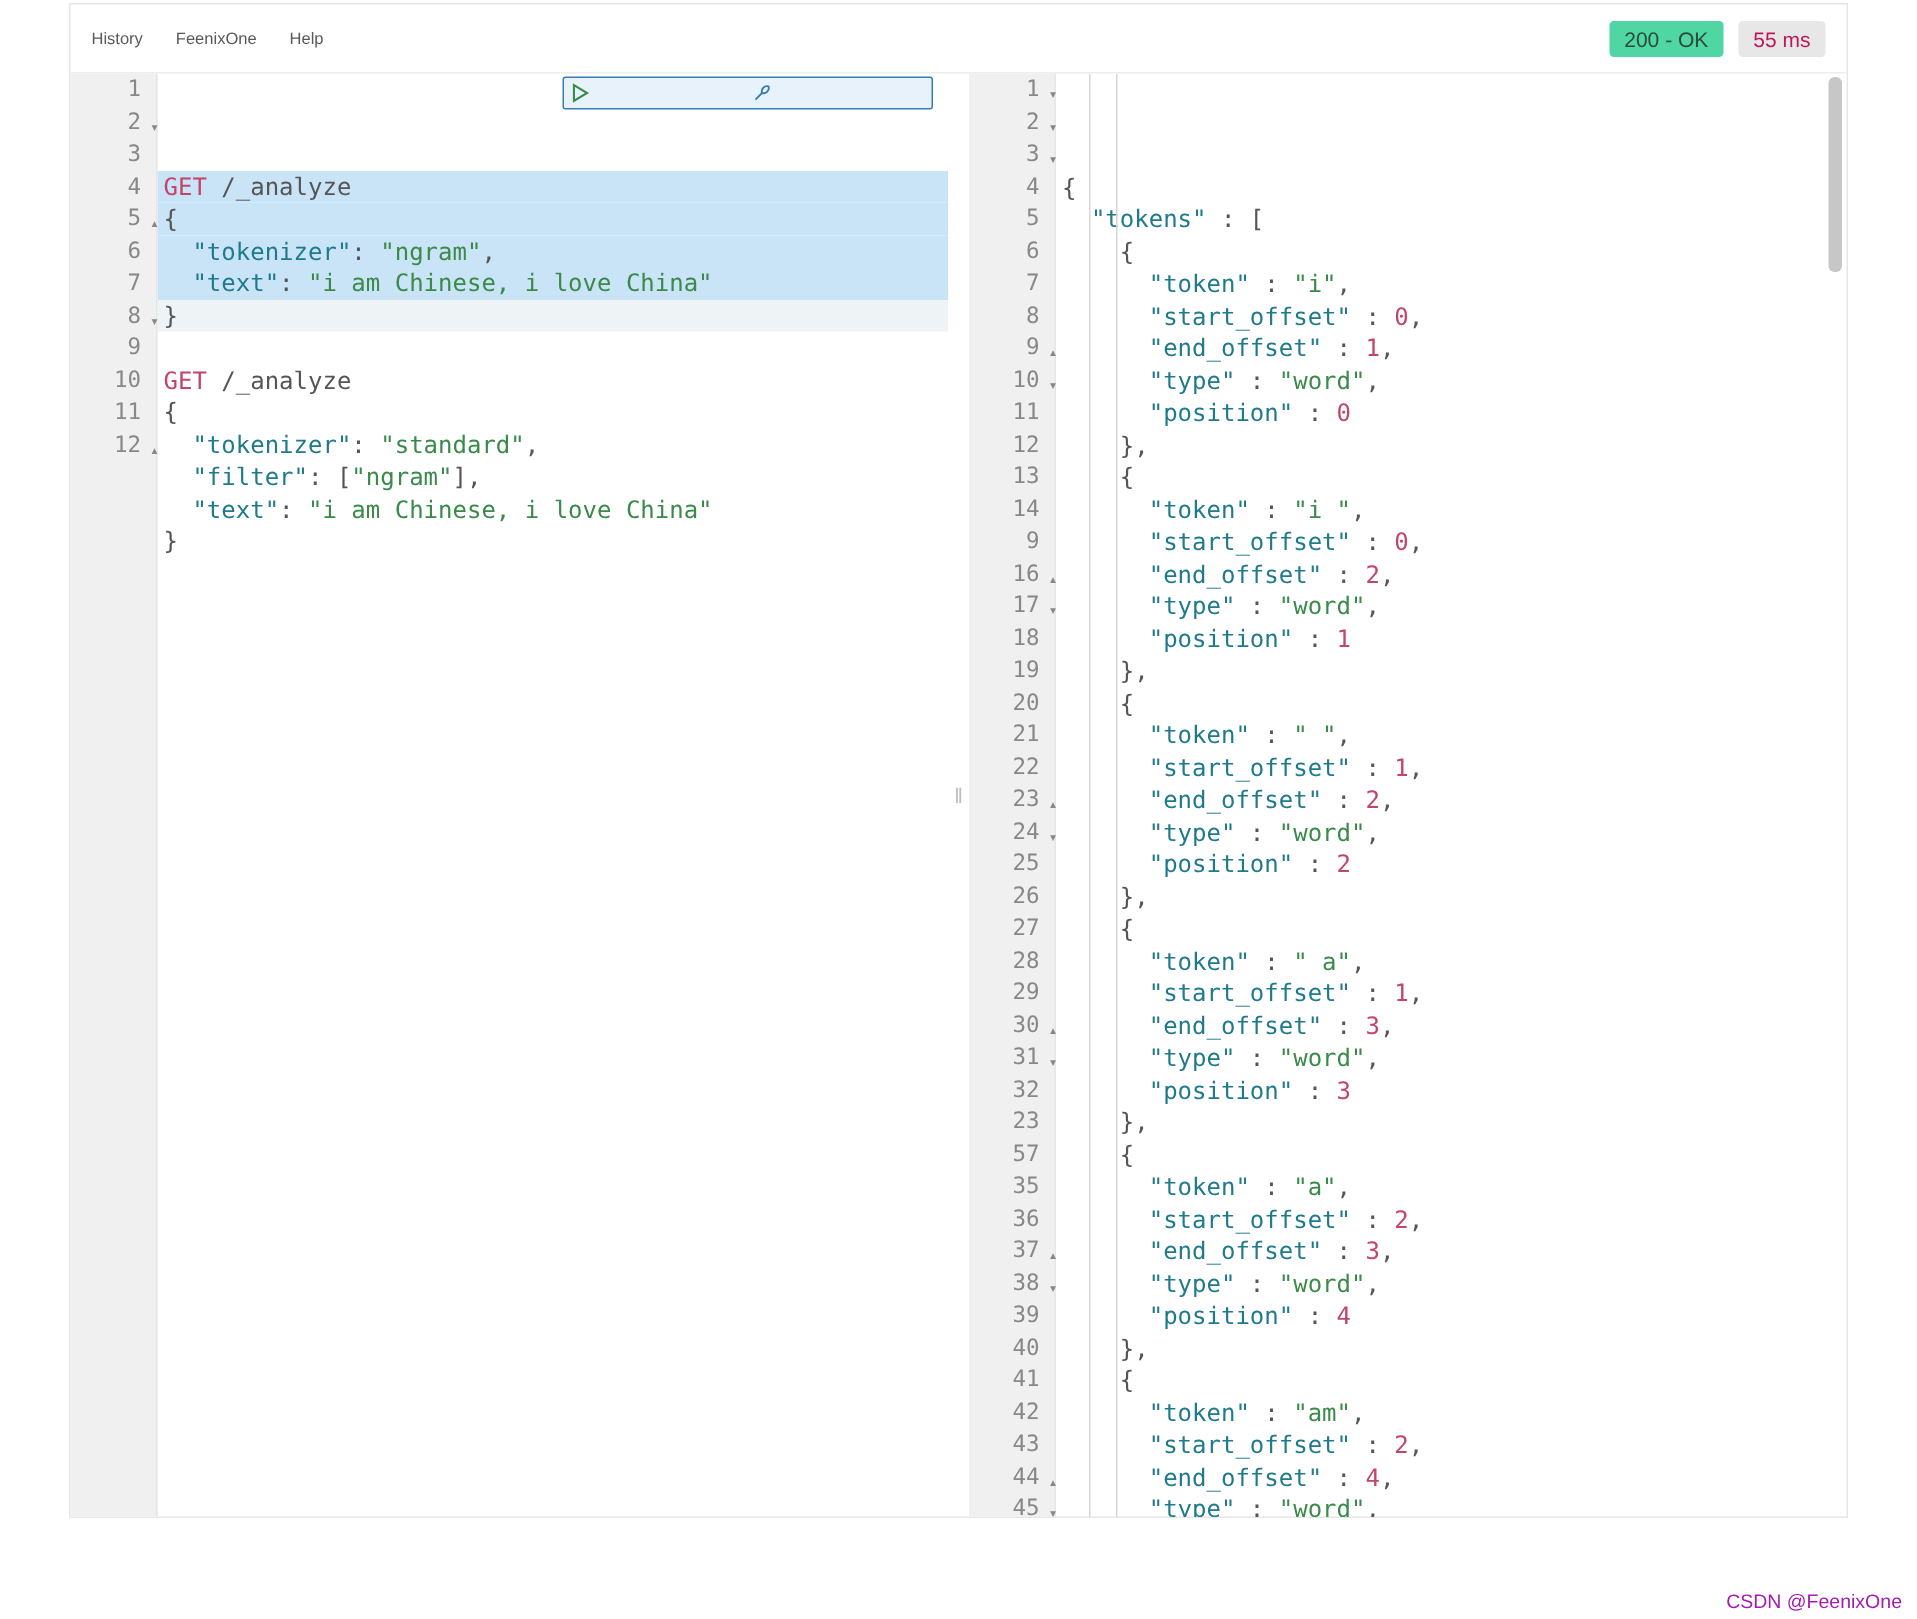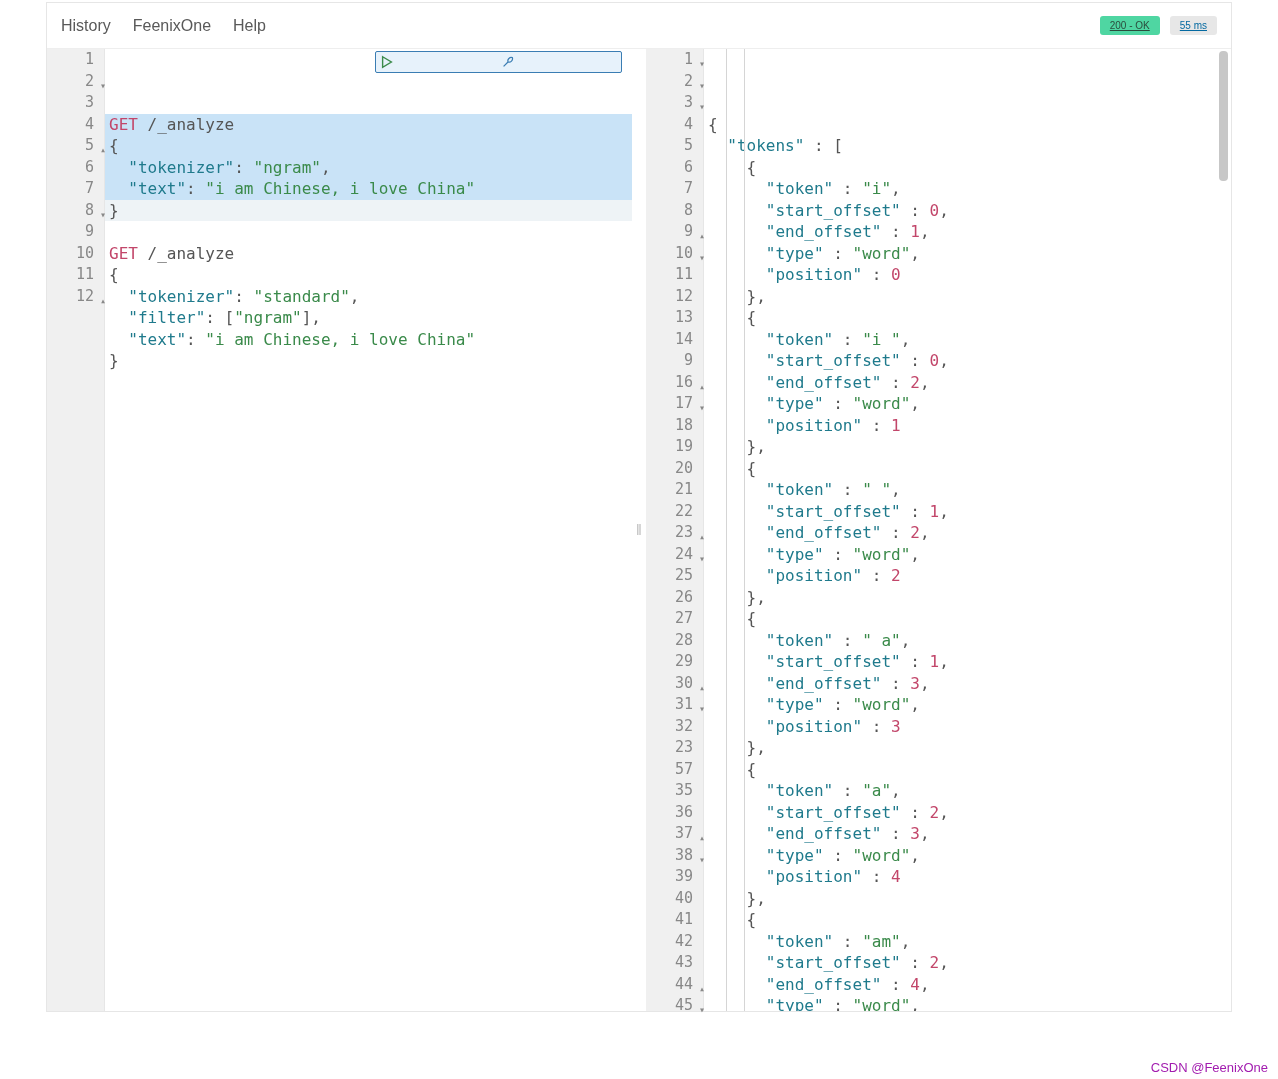--- a/index.html
+++ b/index.html
@@ -1,24 +1,24 @@
 <!DOCTYPE html>
 <html><head>
 <meta charset="utf-8">
 <style>
 * { box-sizing: border-box; margin: 0; padding: 0; }
 body { font-family: -apple-system, BlinkMacSystemFont, "Segoe UI", Helvetica, Arial, sans-serif; background: #fff; width: 1278px; height: 1079px; overflow: hidden; position: relative;}
 .wrap { border: 1px solid #e6e6e6; width: 1186px; height: 1010px; margin: 0 auto; margin-top: 2px; display:flex; flex-direction:column; background:#fff;}
 .menubar { display:flex; align-items:center; height:46px; padding:0 14px; border-bottom:1px solid #eee;}
 .menubar .left { display:flex; gap:22px;}
-.menubar .menuitem { color:#595959; font-size:16px; cursor:pointer;}
+.menubar .menuitem { color:#595959; font-size:11px; cursor:pointer;}
 .menubar .right { margin-left:auto; display:flex; gap:10px; align-items:center;}
-.badge { font-size:10px; padding:4px 10px; border-radius:3px; font-weight:500;text-decoration:underline;}
+.badge { font-size:14px; padding:4px 10px; border-radius:3px; font-weight:500;}
 .badge.ok { background:#4fd6a2; color:#2b4c3d;}
-.badge.ms { background:#e7e7e7; color:#0369a1;}
+.badge.ms { background:#e7e7e7; color:#be185d;}
 .panes { flex:1; display:flex; min-height:0; position:relative;}
 .pane { flex:1; display:flex; min-width:0; position:relative;}
 .gutter { background:#f0f0f0; border-right:1px solid #e6e6e6; width:58px; font-family:"Menlo","Consolas",monospace; font-size:15px; color:#888; text-align:right; padding-top:0;}
 .gutter .gline { height:21.5px; line-height:21.5px; padding-right:10px; position:relative;}
 .fold { position:absolute; right:-2px; top:4px; font-size:10px; color:#888;}
 .code { flex:1; font-family:"Menlo","Consolas",monospace; font-size:16px; line-height:21.5px; white-space:pre; position:relative; overflow:hidden;}
 .cline { height:21.5px; padding-left:4px;}
 .cline.sel { background:#c9e3f7;}
 .cline.cur { background:#eef3f6;}
 .method { color:#c2466a;}

